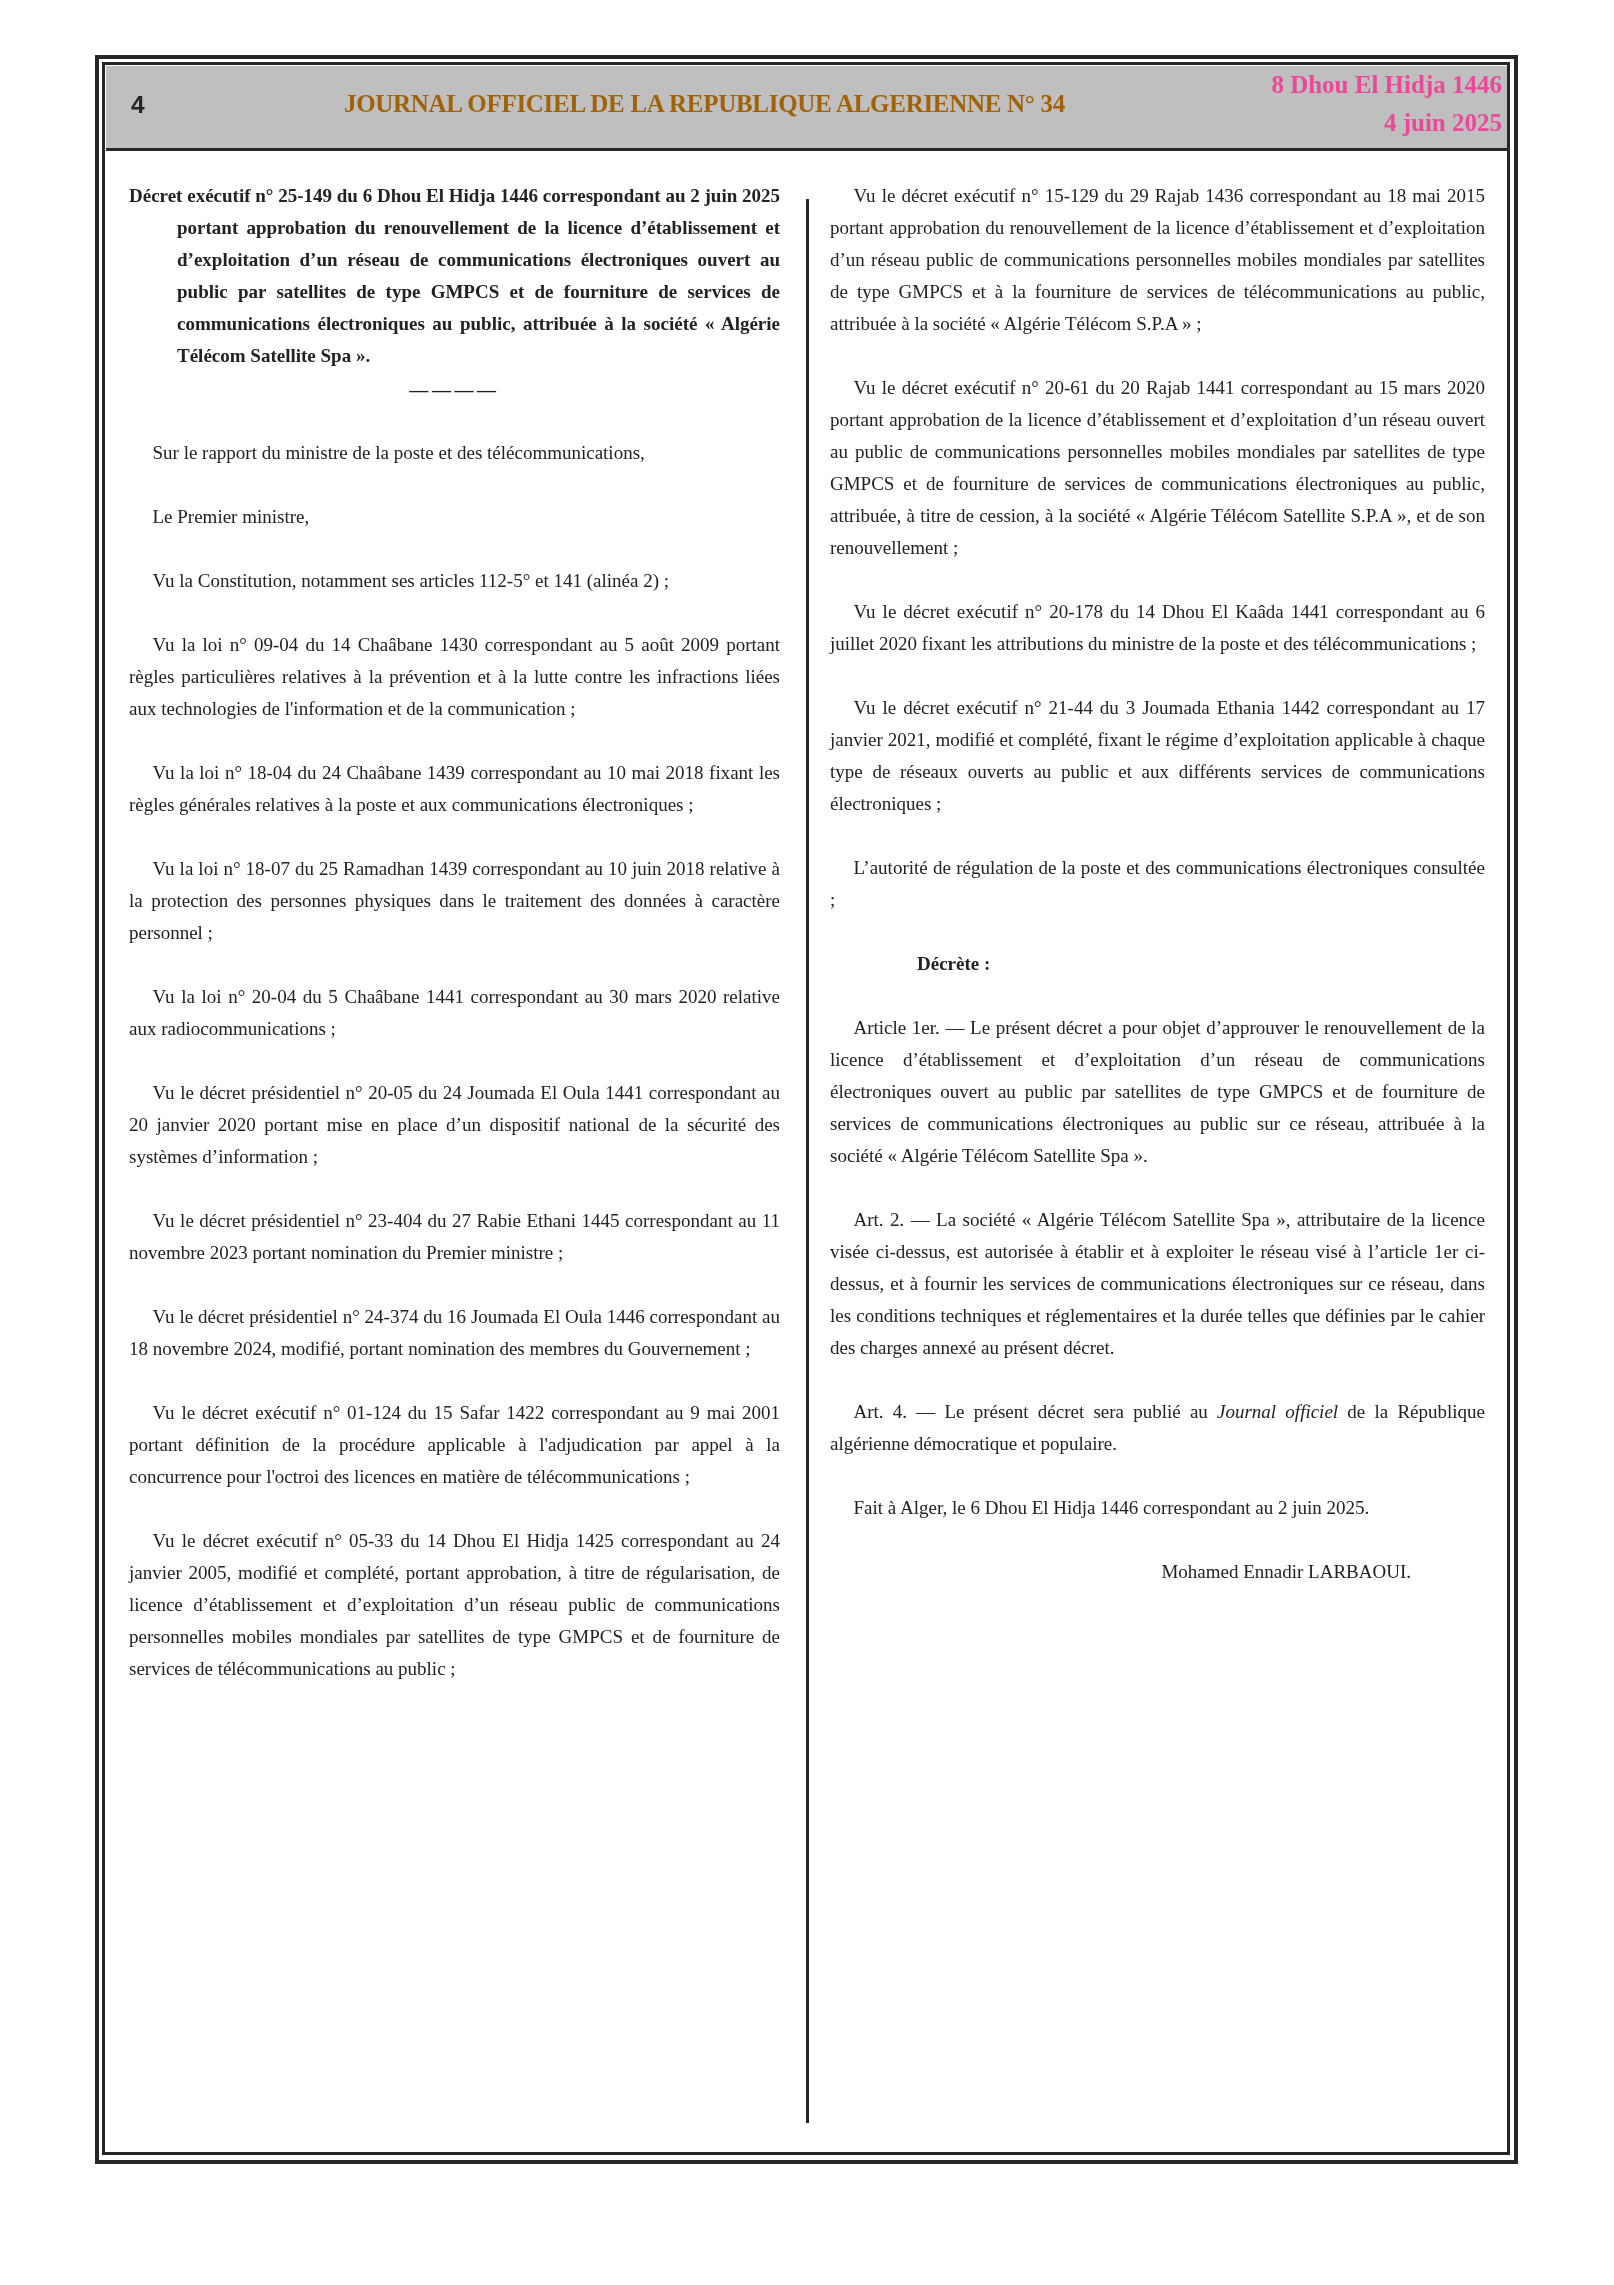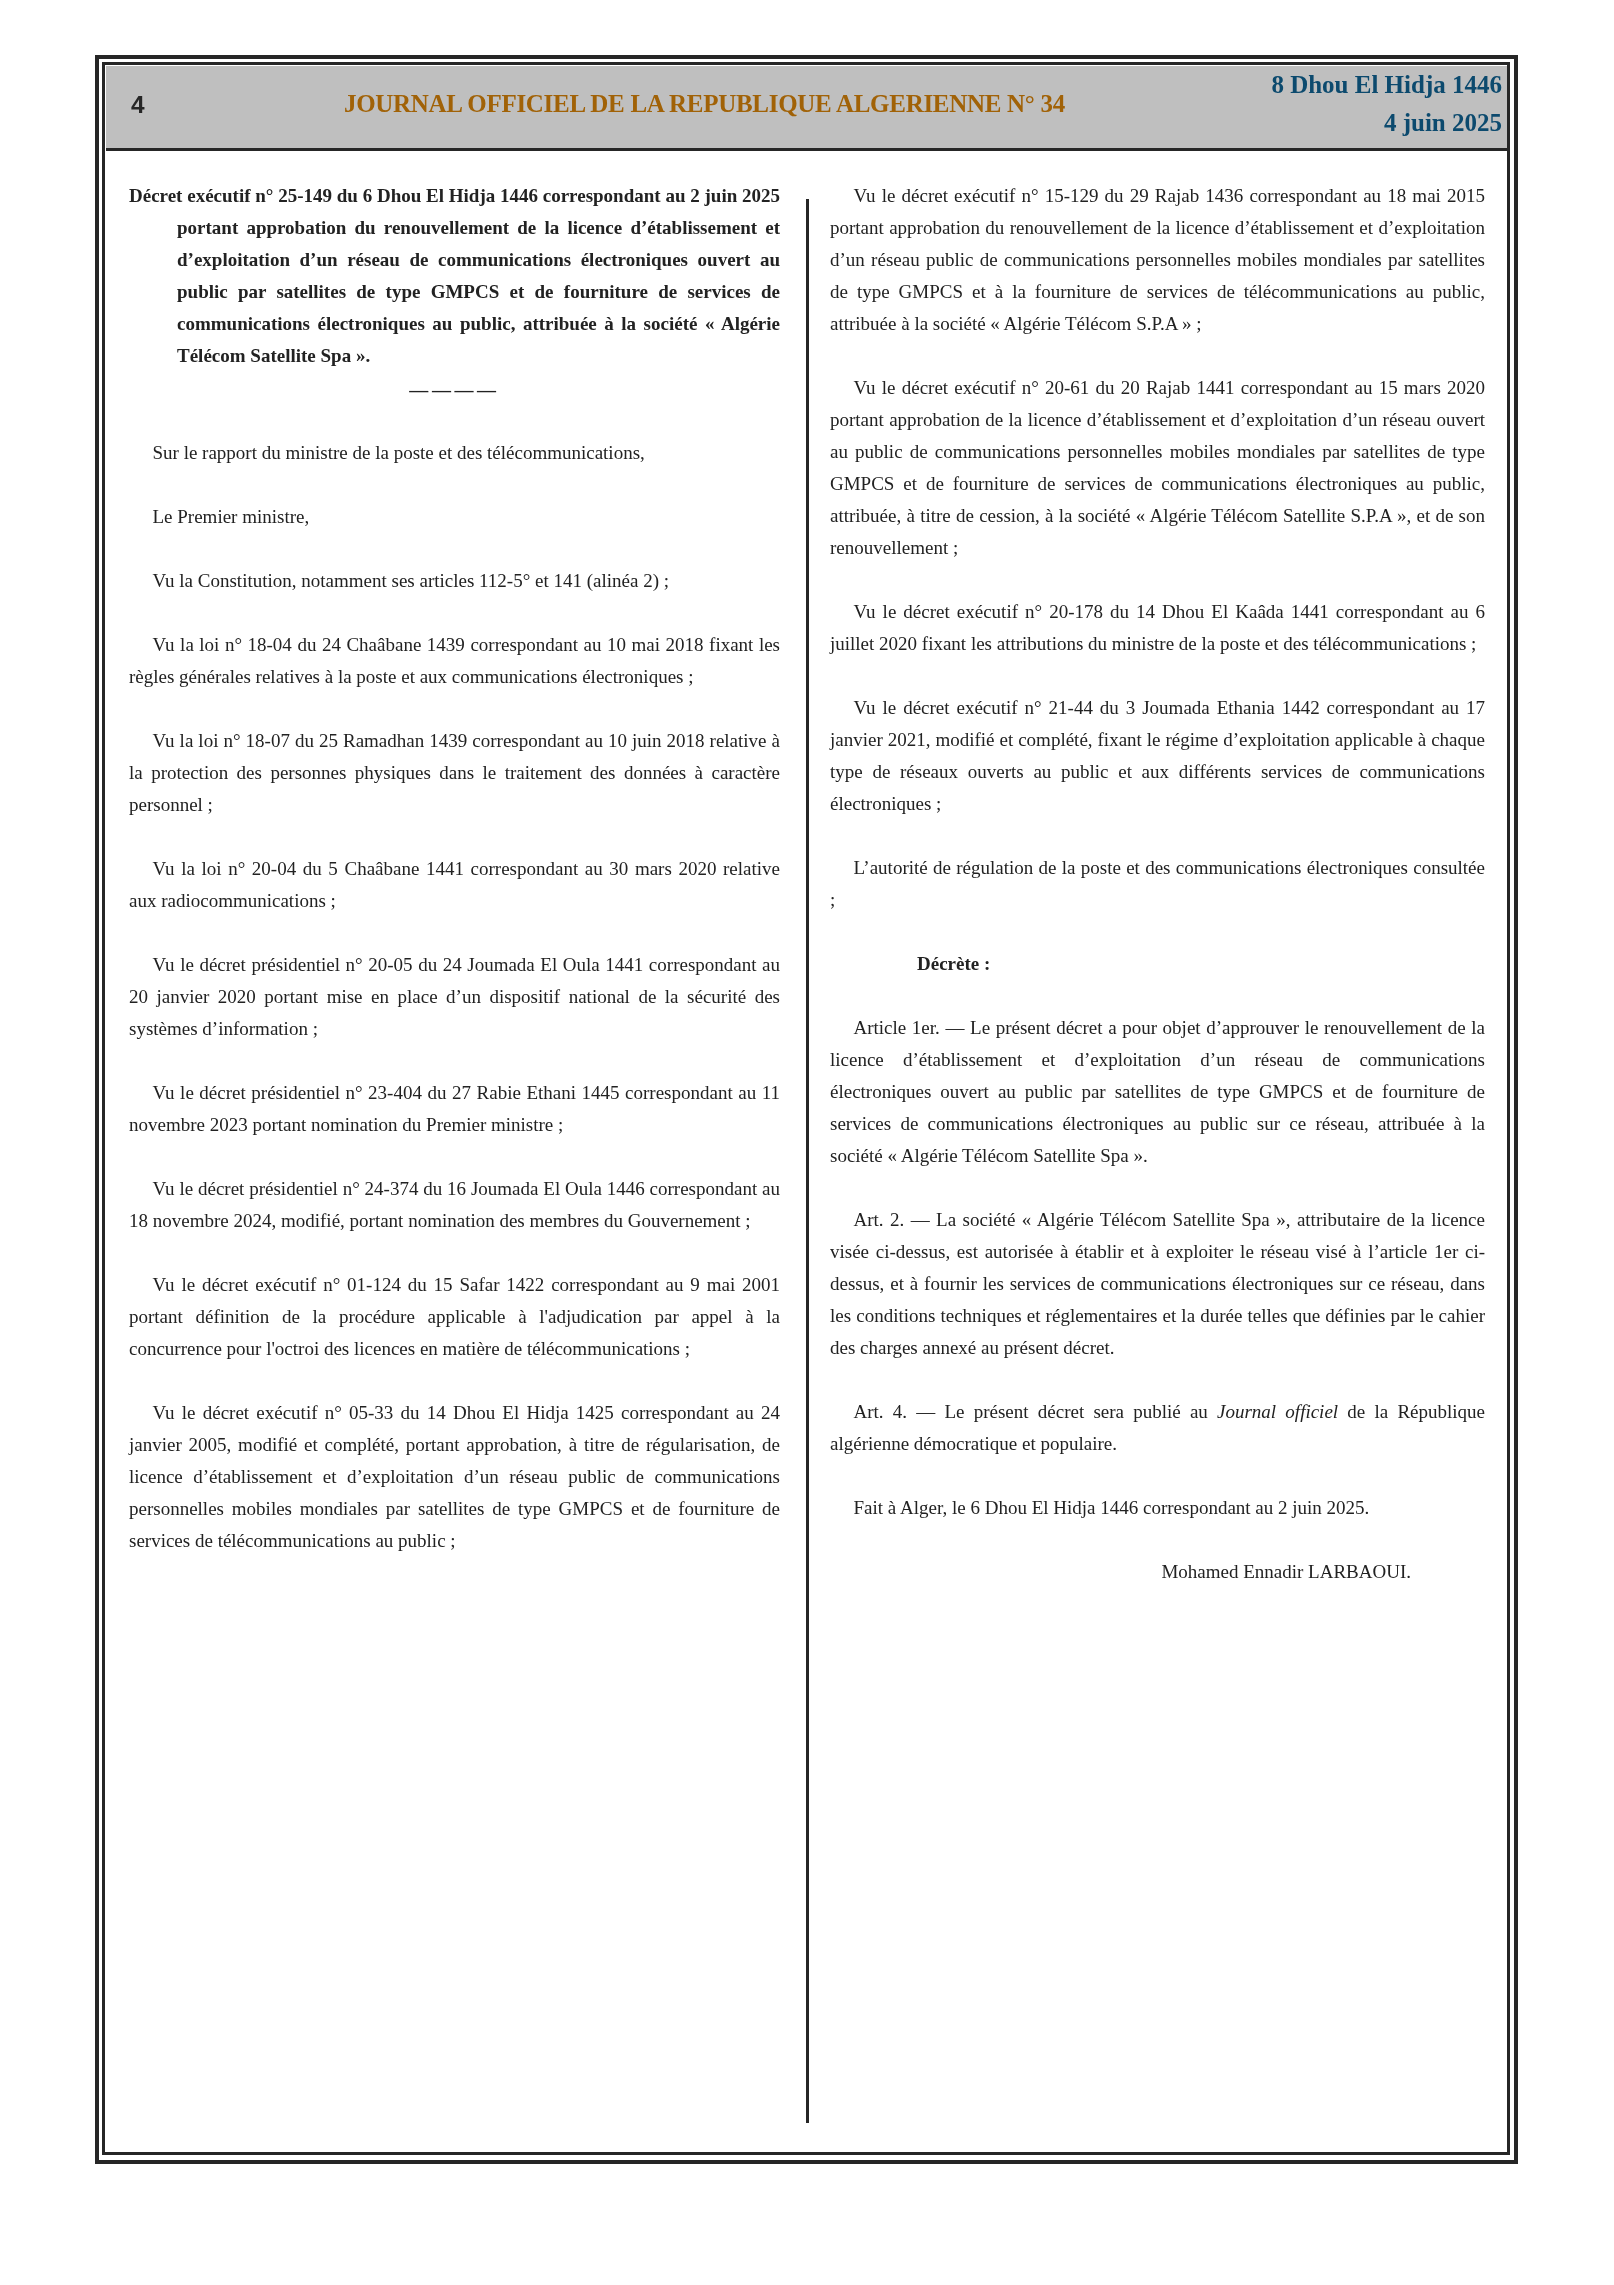--- a/index.html
+++ b/index.html
@@ -9,21 +9,21 @@
                  border: 4.5px solid #262626; box-sizing: border-box; }
   .frame-inner { position: absolute; left: 102px; top: 62px; width: 1408px; height: 2093px;
                  border: 3.6px solid #262626; box-sizing: border-box; }
   .header { position: absolute; left: 106px; top: 66px; width: 1401px; height: 85px;
             background: #bfbfbf; border-bottom: 3.6px solid #262626; box-sizing: border-box; }
   .hdr-page { position: absolute; left: 131px; top: 91px; font-size: 24.4px; font-weight: bold;
               font-family: "Liberation Sans", sans-serif; color: #262626; }
   .hdr-title { position: absolute; left: 344px; top: 90px; font-size: 25px; font-weight: bold;
                letter-spacing: -0.3px; color: #a16207; white-space: nowrap; }
   .hdr-date { position: absolute; right: 113px; text-align: right; font-size: 25px; font-weight: bold;
-              color: #0c4a6e; white-space: nowrap; }
+              color: #ec4899; white-space: nowrap; }
   .hdr-date.l1 { top: 71px; }
   .hdr-date.l2 { top: 109px; }
   .divider { position: absolute; left: 806px; top: 199px; width: 2.7px; height: 1924px; background: #262626; }
   .col { position: absolute; top: 180px; font-size: 19px; line-height: 32px; text-align: justify;
          hyphens: none; }
   .col.left { left: 129px; width: 651px; }
   .col.right { left: 830px; width: 655px; }
   .title { font-weight: bold; padding-left: 48px; text-indent: -48px; margin: 0; }
   .sep { text-align: center; font-weight: bold; letter-spacing: 3.6px; margin: 3.6px 0 0 0; line-height: 27px; }
   p { margin: 0 0 32px 0; text-indent: 23.5px; }
@@ -45,20 +45,21 @@
 
 <div class="divider"></div>
 
 <div class="col left">
   <div class="title">Décret exécutif n° 25-149 du 6 Dhou El Hidja 1446 correspondant au 2 juin 2025 portant approbation du renouvellement de la licence d’établissement et d’exploitation d’un réseau de communications électroniques ouvert au public par satellites de type GMPCS et de fourniture de services de communications électroniques au public, attribuée à la société « Algérie Télécom Satellite Spa ».</div>
   <div class="sep">————</div>
   <div style="height:34px"></div>
   <p>Sur le rapport du ministre de la poste et des télécommunications,</p>
   <p>Le Premier ministre,</p>
   <p>Vu la Constitution, notamment ses articles 112-5° et 141 (alinéa 2) ;</p>
+  <p>Vu la loi n° 09-04 du 14 Chaâbane 1430 correspondant au 5 août 2009 portant règles particulières relatives à la prévention et à la lutte contre les infractions liées aux technologies de l'information et de la communication ;</p>
   <p>Vu la loi n° 18-04 du 24 Chaâbane 1439 correspondant au 10 mai 2018 fixant les règles générales relatives à la poste et aux communications électroniques ;</p>
   <p>Vu la loi n° 18-07 du 25 Ramadhan 1439 correspondant au 10 juin 2018 relative à la protection des personnes physiques dans le traitement des données à caractère personnel ;</p>
   <p>Vu la loi n° 20-04 du 5 Chaâbane 1441 correspondant au 30 mars 2020 relative aux radiocommunications ;</p>
   <p>Vu le décret présidentiel n° 20-05 du 24 Joumada El Oula 1441 correspondant au 20 janvier 2020 portant mise en place d’un dispositif national de la sécurité des systèmes d’information ;</p>
   <p>Vu le décret présidentiel n° 23-404 du 27 Rabie Ethani 1445 correspondant au 11 novembre 2023 portant nomination du Premier ministre ;</p>
   <p>Vu le décret présidentiel n° 24-374 du 16 Joumada El Oula 1446 correspondant au 18 novembre 2024, modifié, portant nomination des membres du Gouvernement ;</p>
   <p>Vu le décret exécutif n° 01-124 du 15 Safar 1422 correspondant au 9 mai 2001 portant définition de la procédure applicable à l'adjudication par appel à la concurrence pour l'octroi des licences en matière de télécommunications ;</p>
   <p class="last">Vu le décret exécutif n° 05-33 du 14 Dhou El Hidja 1425 correspondant au 24 janvier 2005, modifié et complété, portant approbation, à titre de régularisation, de licence d’établissement et d’exploitation d’un réseau public de communications personnelles mobiles mondiales par satellites de type GMPCS et de fourniture de services de télécommunications au public ;</p>
 </div>
 

